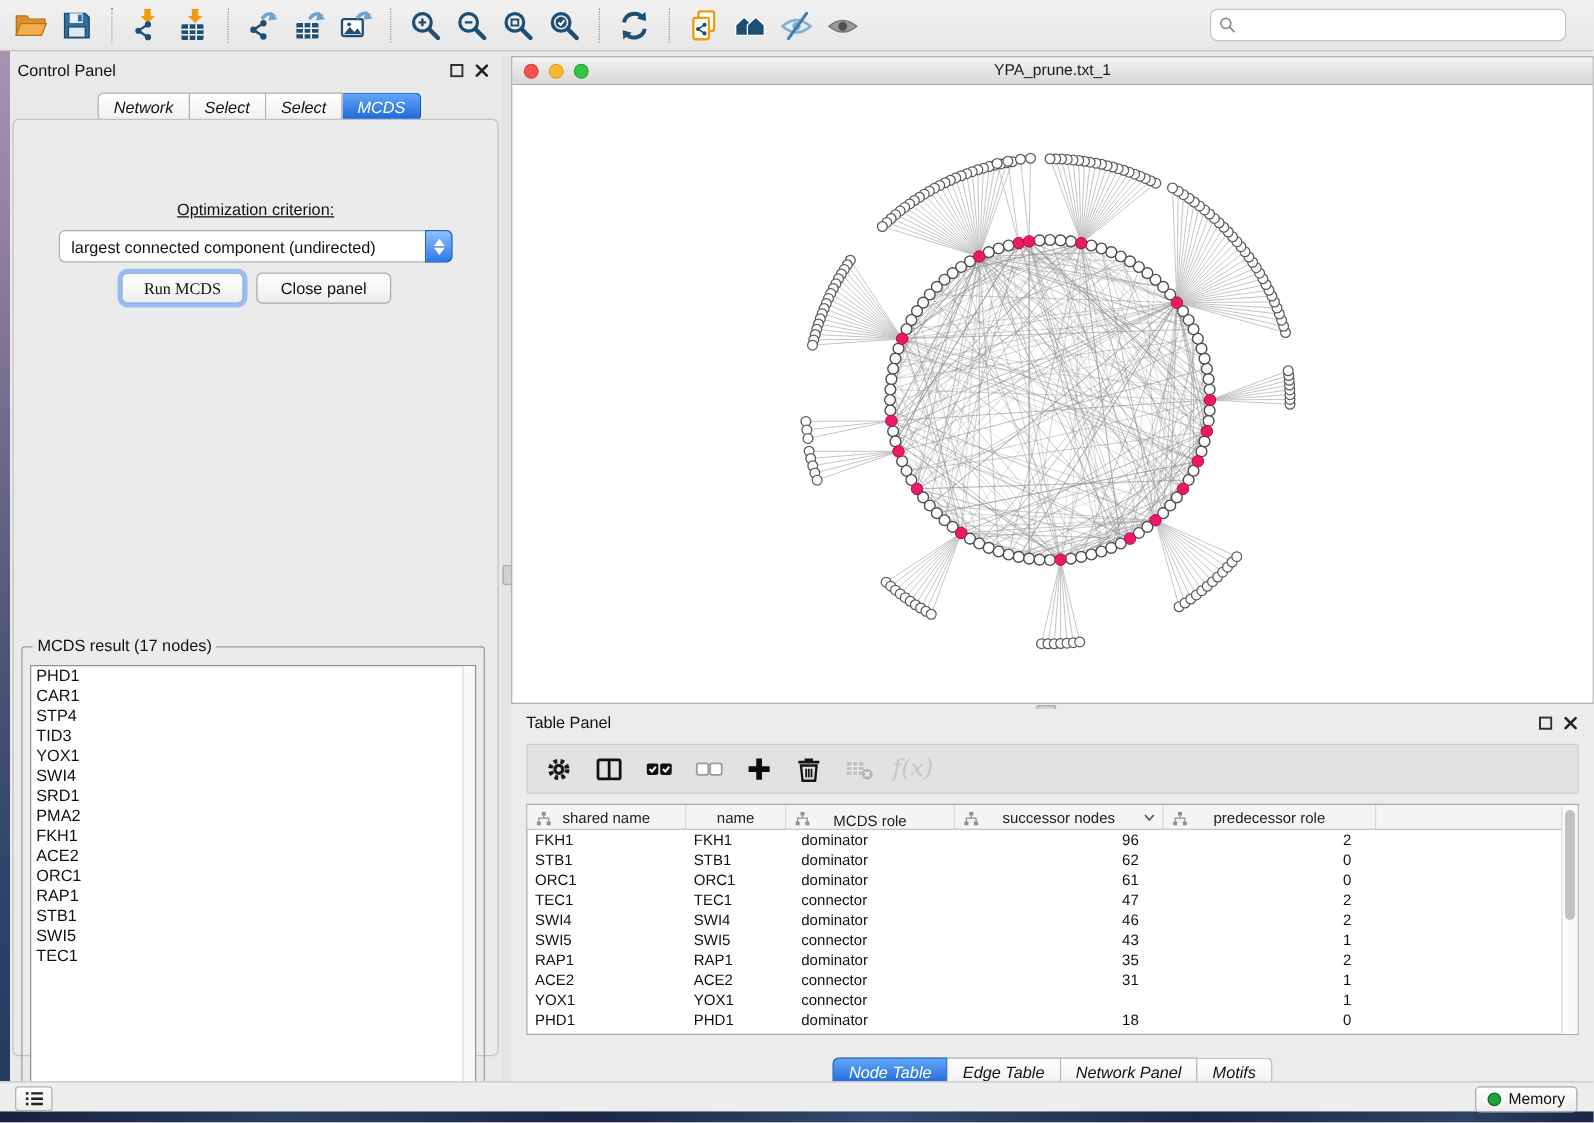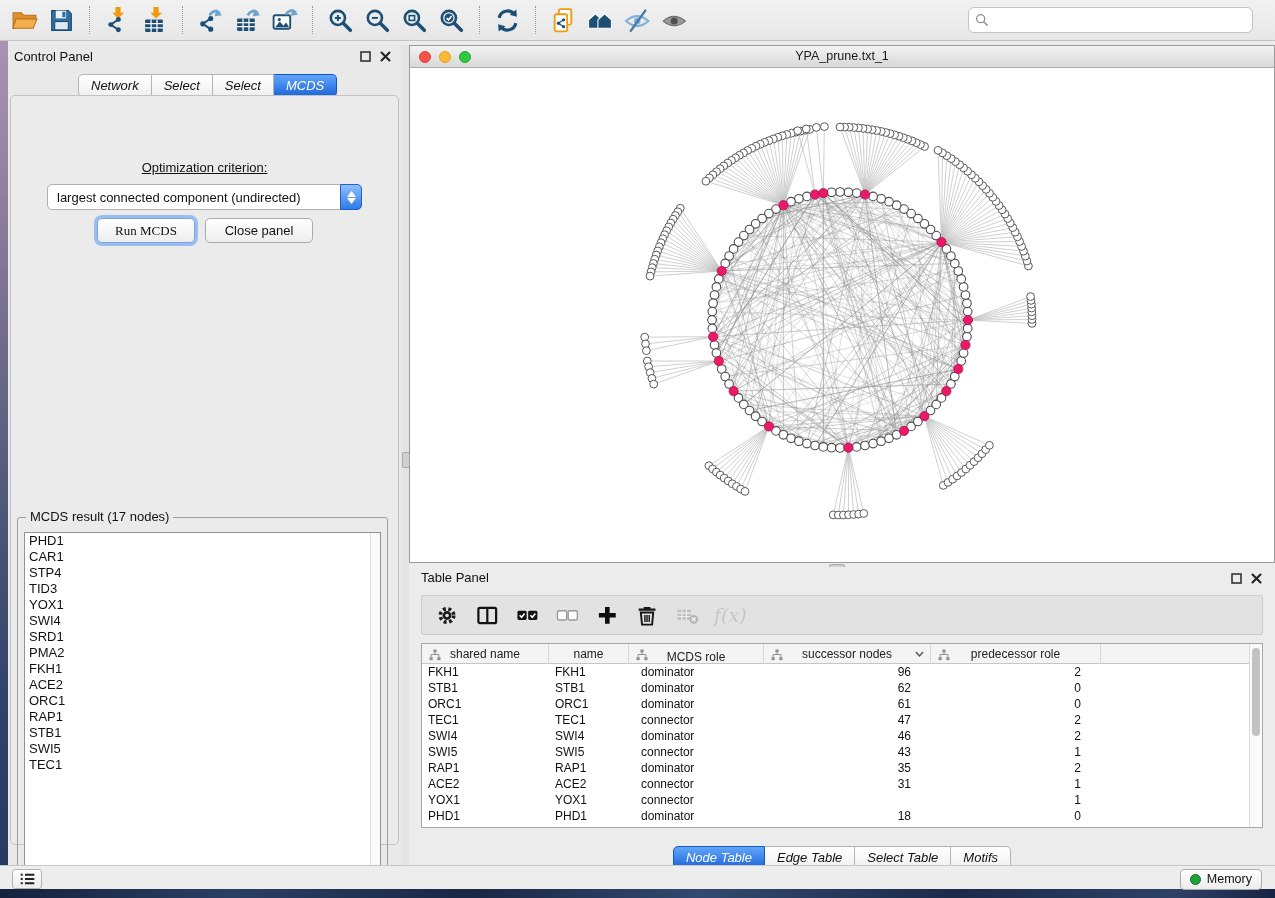--- a/index.html
+++ b/index.html
@@ -1253,21 +1253,21 @@
           <div class="nt-cell num" style="width: 170px;">0</div>
         </div>
       </div>
     <div class="nt-vscroll">
       <div class="nt-thumb"></div>
     </div>
   </div>
   <div class="tp-tabs" id="tp-tabs">
       <div class="seg-tab active">Node Table</div>
       <div class="seg-tab">Edge Table</div>
-      <div class="seg-tab">Select Table</div>
+      <div class="seg-tab">Network Panel</div>
       <div class="seg-tab">Motifs</div>
     </div>
 </div>
 
 <div class="statusbar">
   <div class="status-left-btn">
     <svg viewBox="0 0 20 16" width="17">
       <g fill="#222">
           <rect x="2" y="2" width="2.4" height="2.4"></rect>
           <rect x="2" y="7" width="2.4" height="2.4"></rect>

